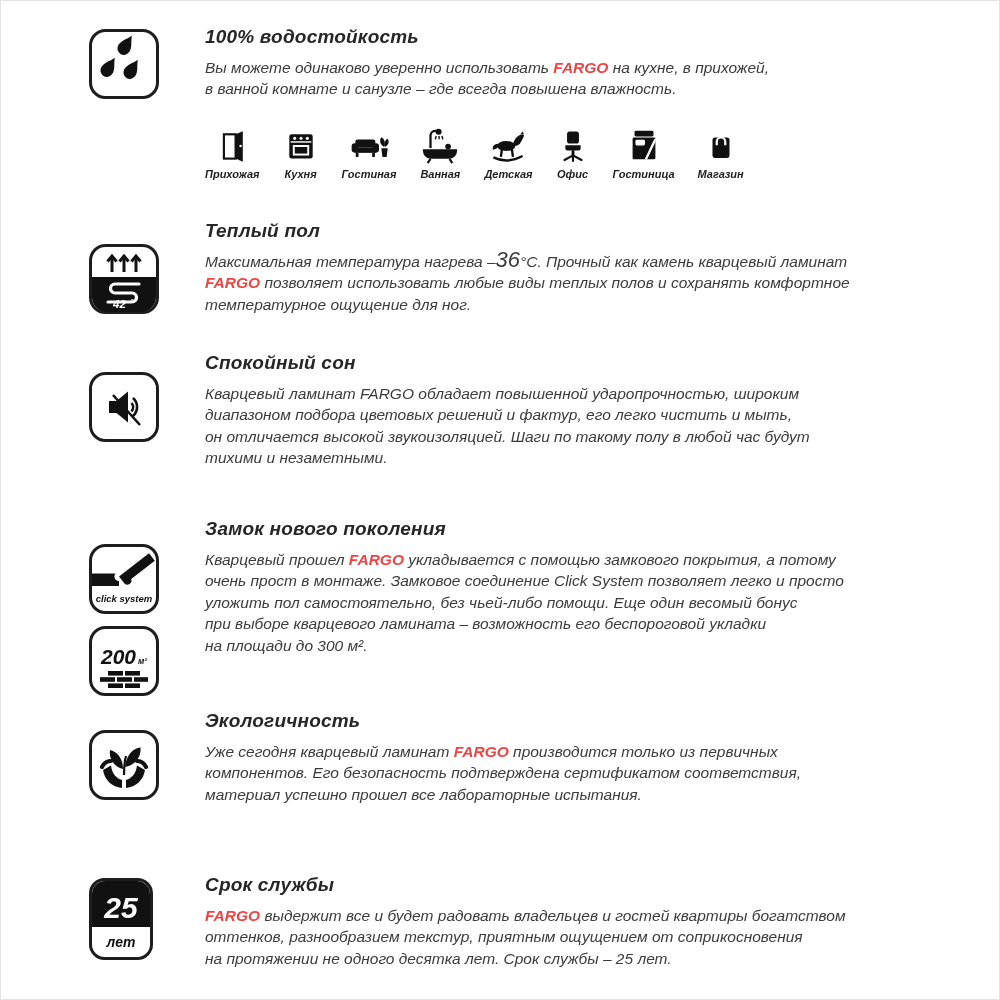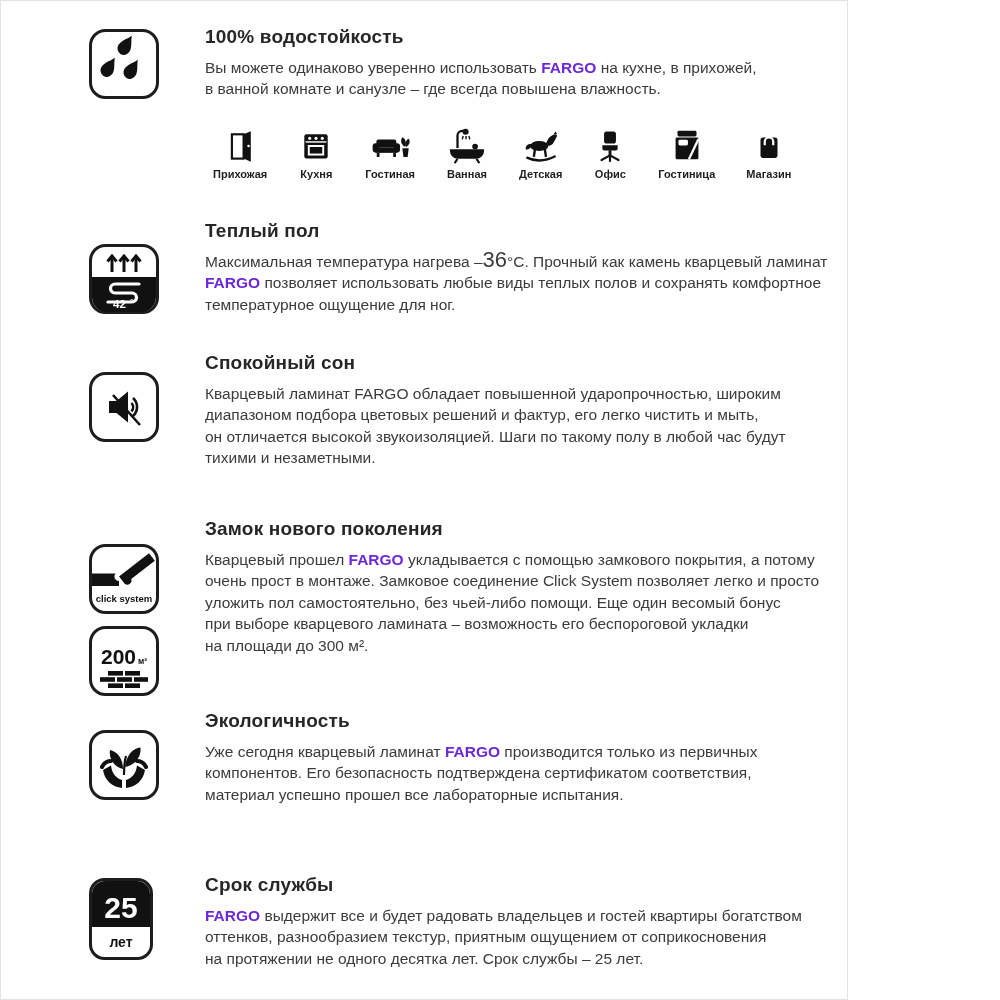--- a/index.html
+++ b/index.html
@@ -1,34 +1,34 @@
 <!DOCTYPE html>
 <html><head>
 <meta charset="utf-8">
 <style>
   html,body{margin:0;padding:0;background:#fff;}
   .page{
-    position:relative;width:848px;height:1000px;background:#ffffff;
+    position:relative;width:1000px;height:1000px;background:#ffffff;
     font-family:"Liberation Sans","DejaVu Sans",sans-serif;
-    box-shadow:inset 0 0 0 1px #e3e3e3;overflow:hidden;
+    box-shadow:inset 0 0 0 1px #e3e3e3;overflow:hidden;font-style:italic;
   }
   .section{position:absolute;left:0;width:1000px;}
   .badge-col{position:absolute;left:88px;top:0;display:flex;flex-direction:column;gap:10px;}
   .content{position:absolute;left:205px;top:0;width:745px;}
   h2.sec-title{
     margin:0 0 9px 0;font-size:19px;font-weight:bold;color:#262626;letter-spacing:.2px;line-height:1.15;
   }
   p.sec-text{
     margin:0;font-size:15.5px;line-height:21.5px;color:#3b3b3b;white-space:pre-line;
   }
-  .brand{font-weight:bold;color:#6d28d9;}
+  .brand{font-weight:bold;color:#ef4444;}
   .big-num{font-size:22px;line-height:0;color:#3b3b3b;}
   
   .rooms{display:flex;align-items:flex-end;gap:23px;margin-top:27px;}
-  .room{display:flex;flex-direction:column;align-items:center;gap:3px;margin-left:8px;}
+  .room{display:flex;flex-direction:column;align-items:center;gap:3px;}
   .room svg{display:block;}
   .room-label{font-size:11px;font-weight:bold;color:#1e1e1e;white-space:nowrap;}
   .badge svg{display:block;}
   svg text{font-family:"Liberation Sans","DejaVu Sans",sans-serif;}
 </style>
 </head>
 <body>
 
 <div class="page">
 

